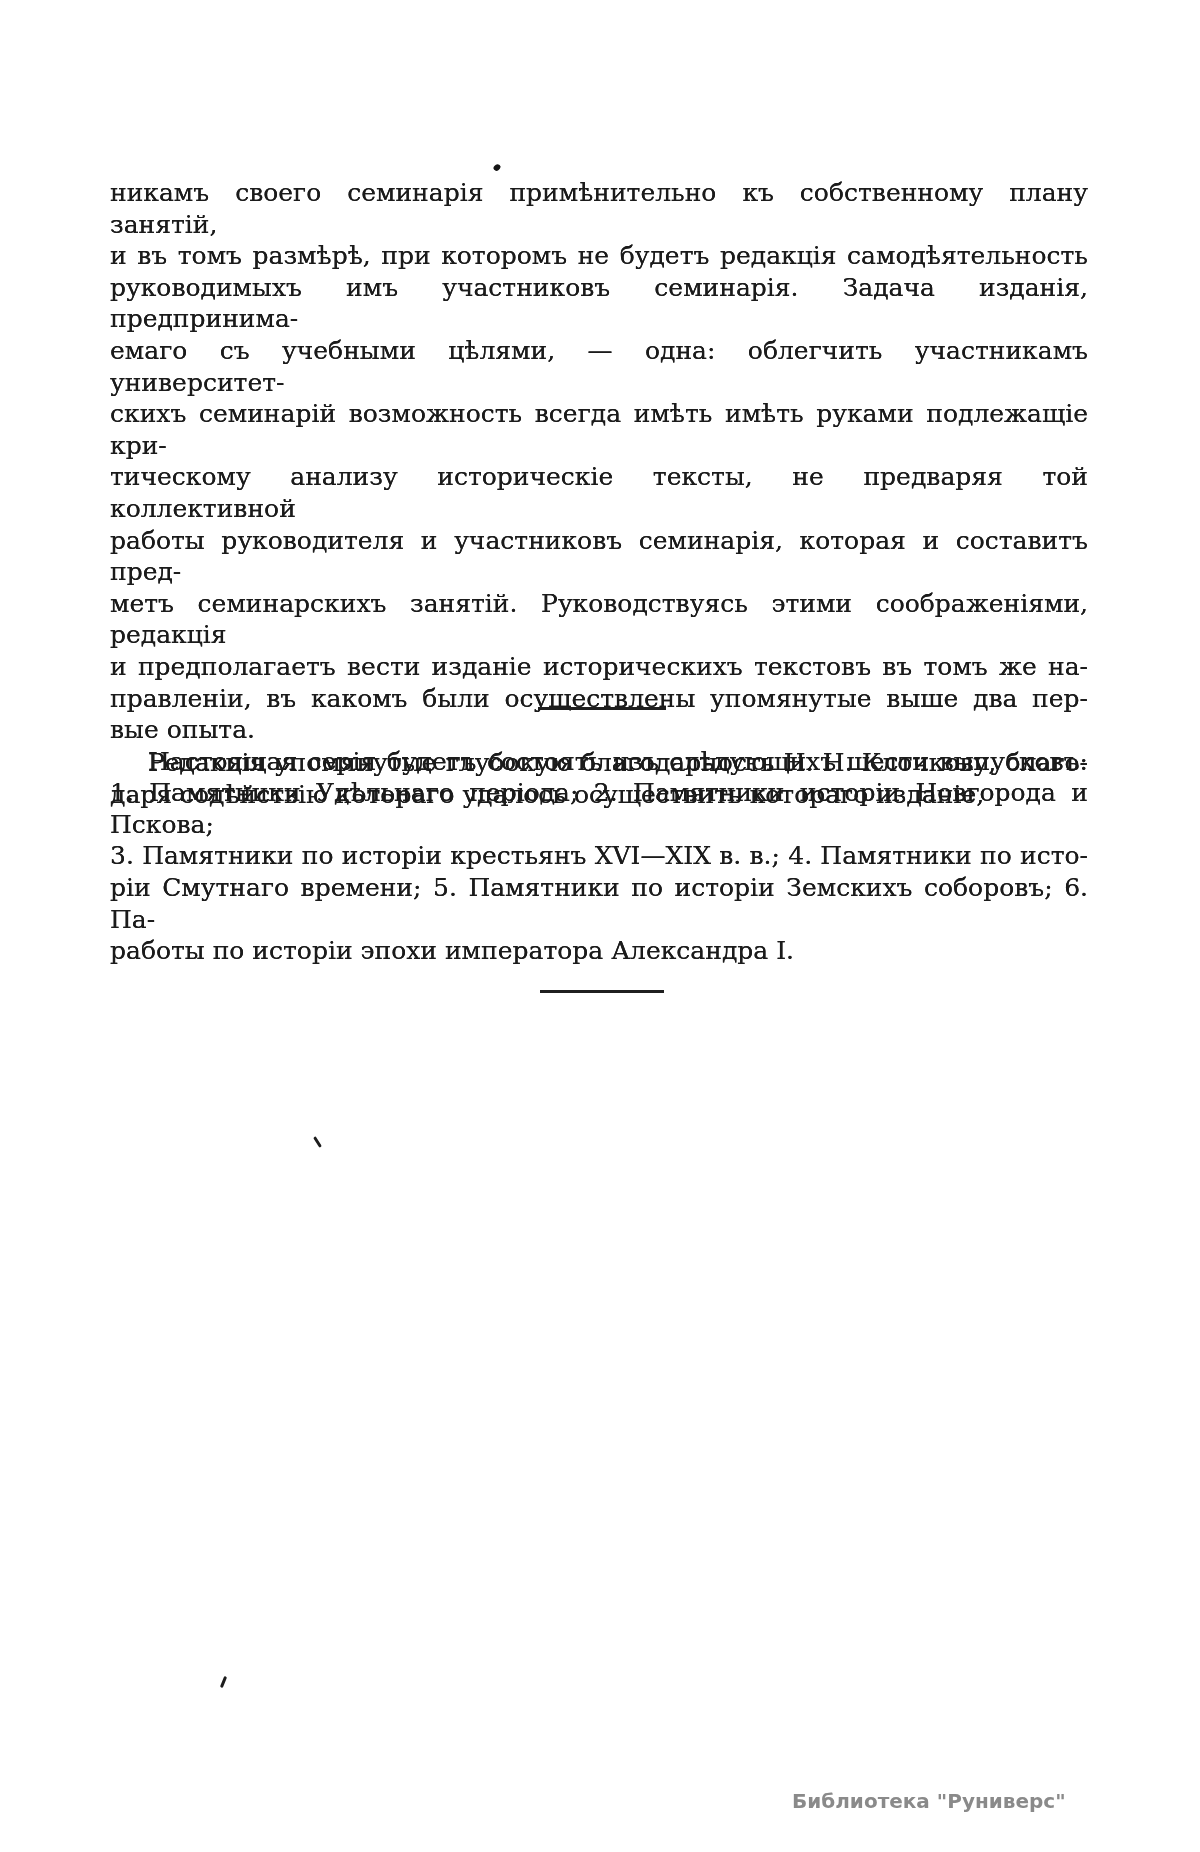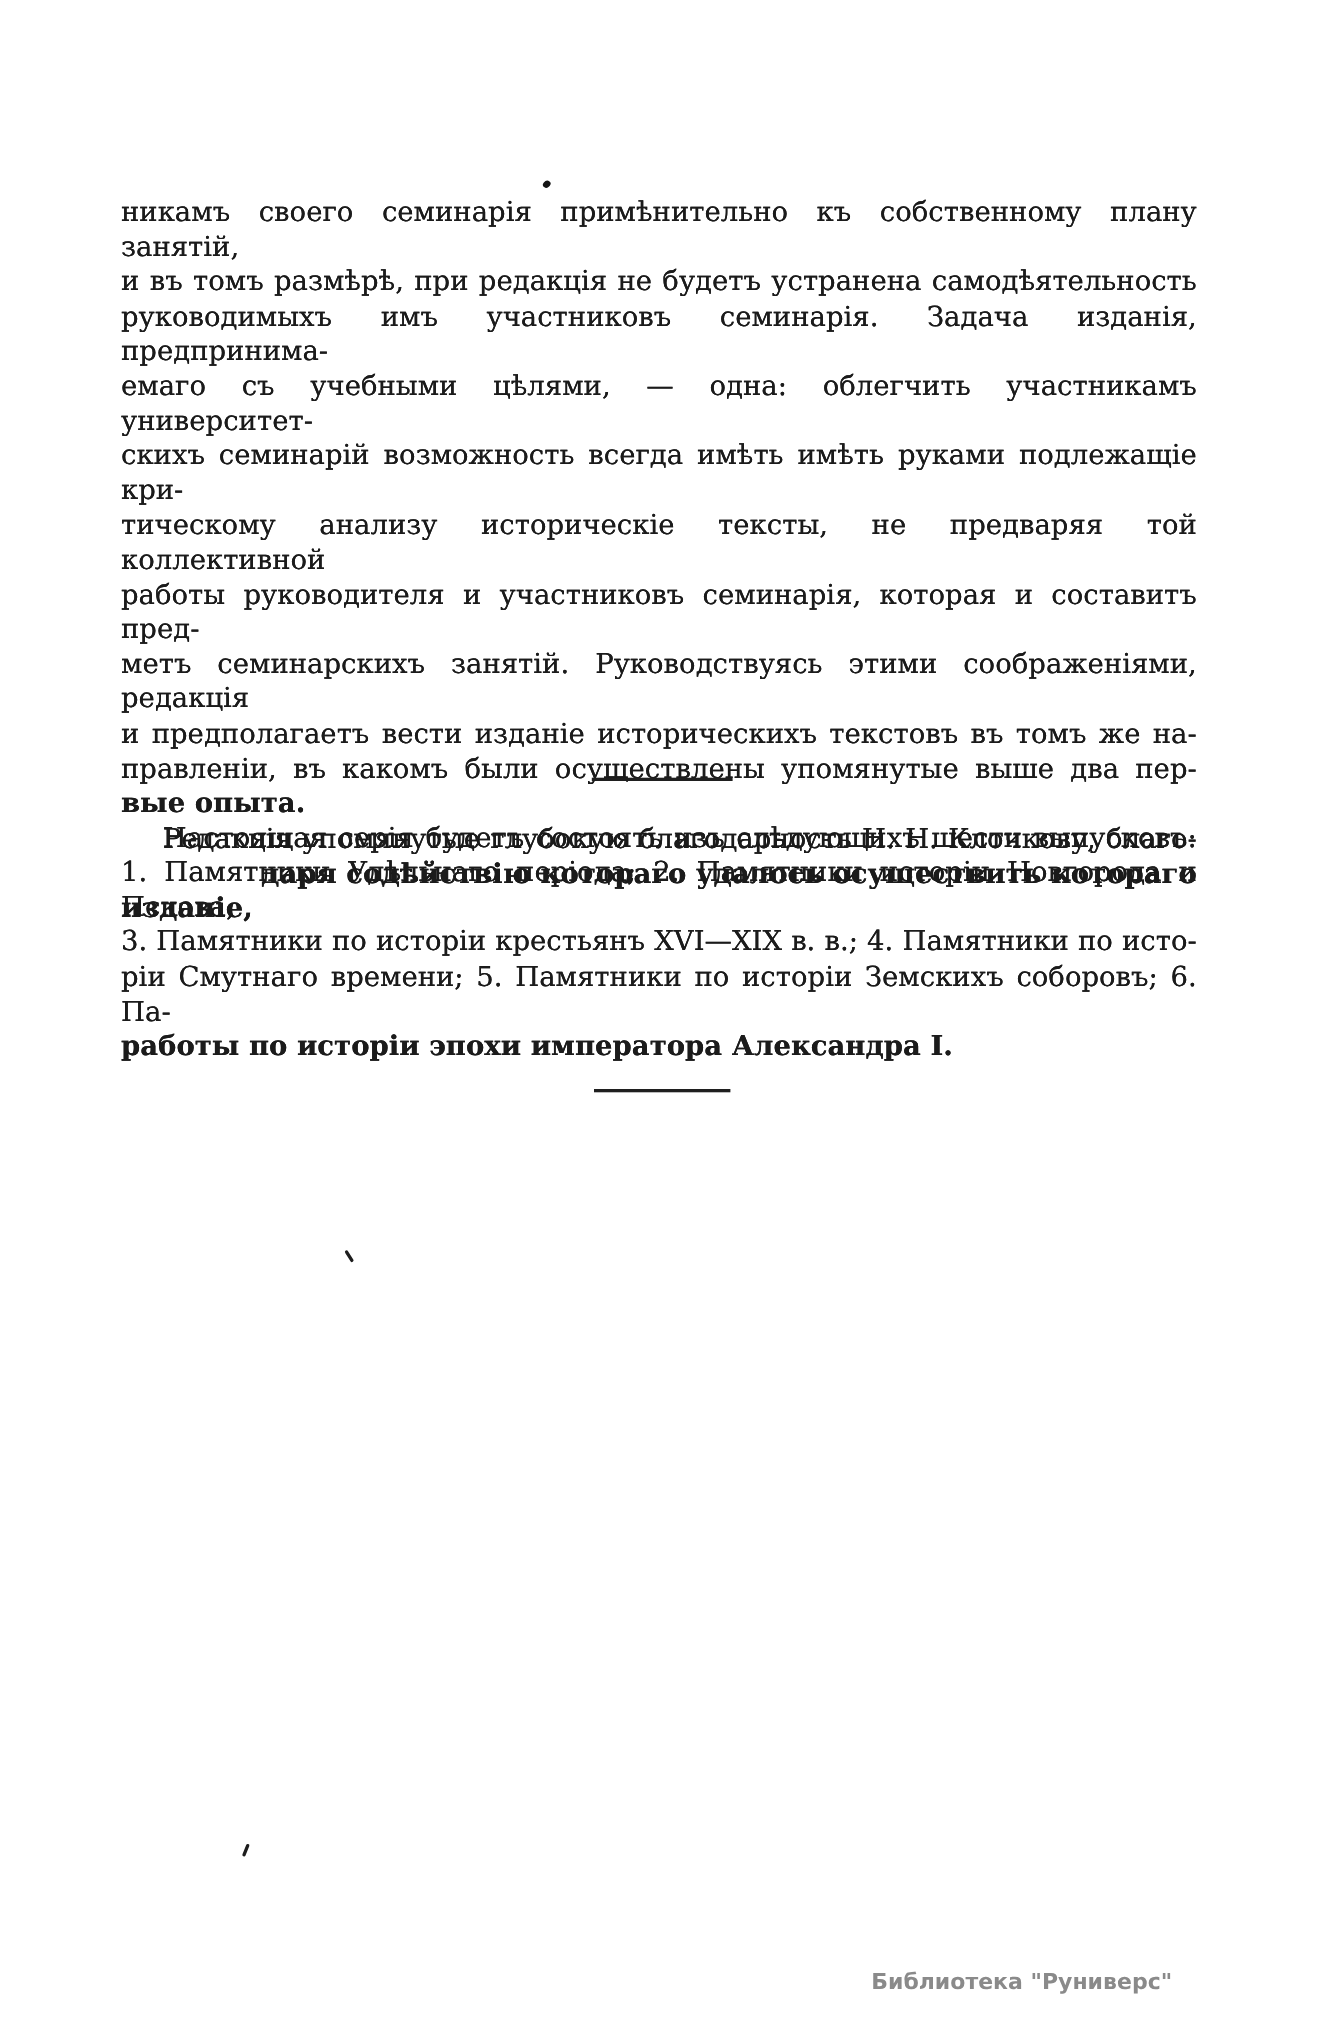--- a/index.html
+++ b/index.html
@@ -35,21 +35,20 @@
   .text-block.thanks { top: 747px; }
   .line {
     text-align: justify;
     text-align-last: justify;
     white-space: normal;
   }
   .line.indent { text-indent: 38px; }
   .line.par-end {
     text-align: right;
     text-align-last: left;
-    font-weight: bold;
   }
   .rule {
     position: absolute;
     height: 3px;
     background: #1f1f1f;
   }
   .rule-1 { left: 538px; top: 707px; width: 128px; }
   .rule-2 { left: 540px; top: 990px; width: 124px; }
   .ink-dot {
     position: absolute;
@@ -80,21 +79,21 @@
 </head>
 <body>
 
 <div class="page">
 
   <span class="ink-dot"></span>
 
   <div class="text-block main" style="color: rgb(27, 27, 27);">
 
   <div class="line">никамъ своего семинарія примѣнительно къ собственному плану занятій,</div>
-      <div class="line">и въ томъ размѣрѣ, при редакція не будетъ устранена самодѣятельность</div>
+      <div class="line">и въ томъ размѣрѣ, при которомъ не будетъ редакція самодѣятельность</div>
       <div class="line">руководимыхъ имъ участниковъ семинарія. Задача изданія, предпринима-</div>
       <div class="line">емаго съ учебными цѣлями, — одна: облегчить участникамъ университет-</div>
       <div class="line">скихъ семинарій возможность всегда имѣть имѣть руками подлежащіе кри-</div>
       <div class="line">тическому анализу историческіе тексты, не предваряя той коллективной</div>
       <div class="line">работы руководителя и участниковъ семинарія, которая и составитъ пред-</div>
       <div class="line">метъ семинарскихъ занятій. Руководствуясь этими соображеніями, редакція</div>
       <div class="line">и предполагаетъ вести изданіе историческихъ текстовъ въ томъ же на-</div>
       <div class="line">правленіи, въ какомъ были осуществлены упомянутые выше два пер-</div>
       <div class="line par-end">вые опыта.</div>
       <div class="line indent">Настоящая серія будетъ состоять изъ слѣдующихъ шести выпусковъ:</div>

